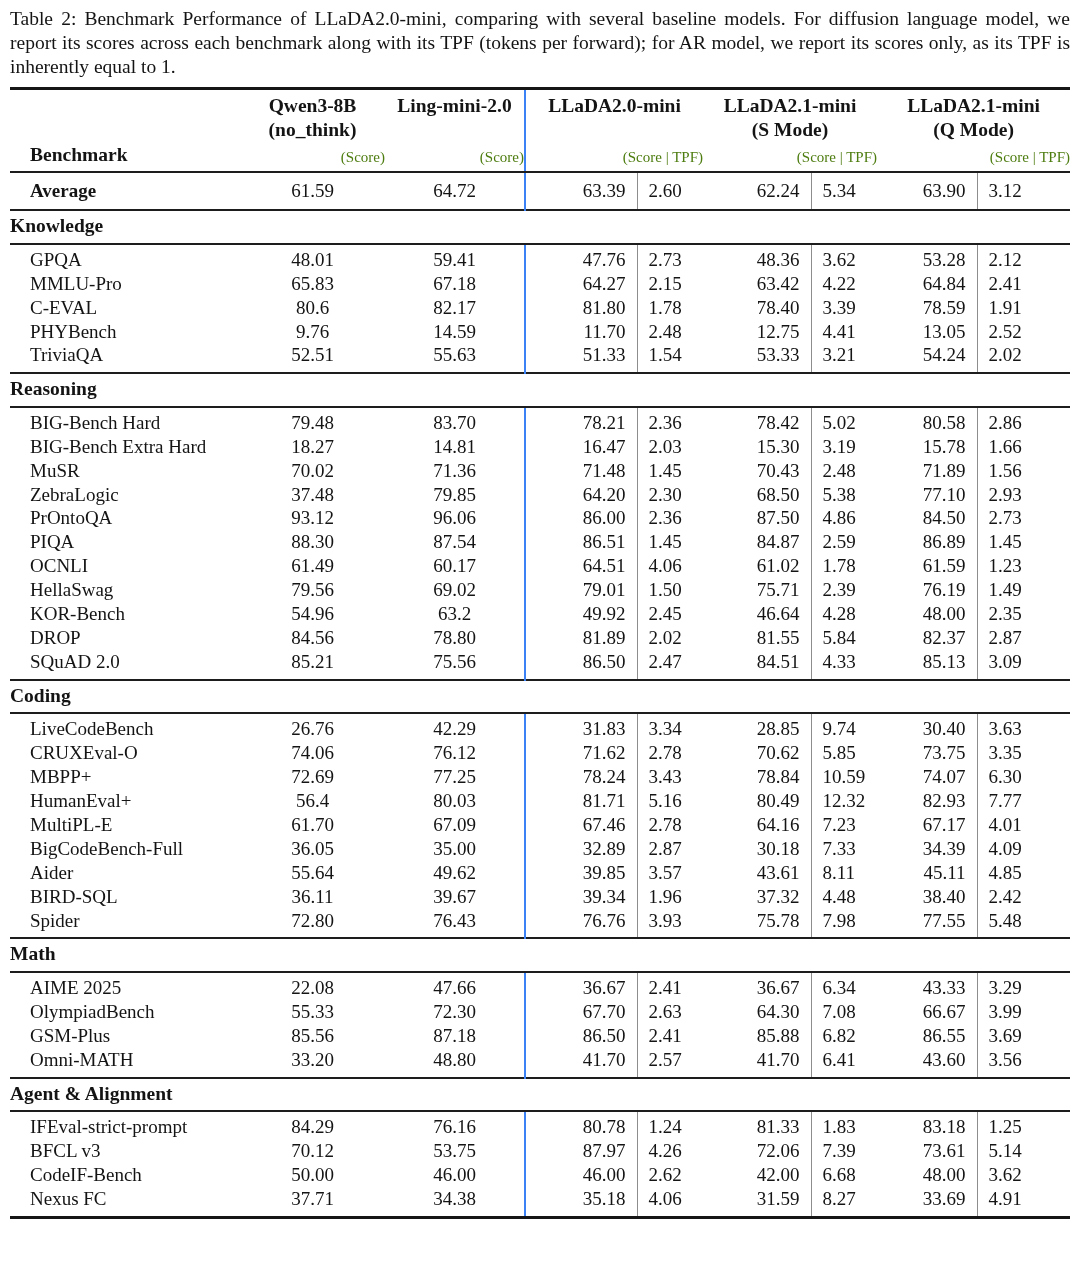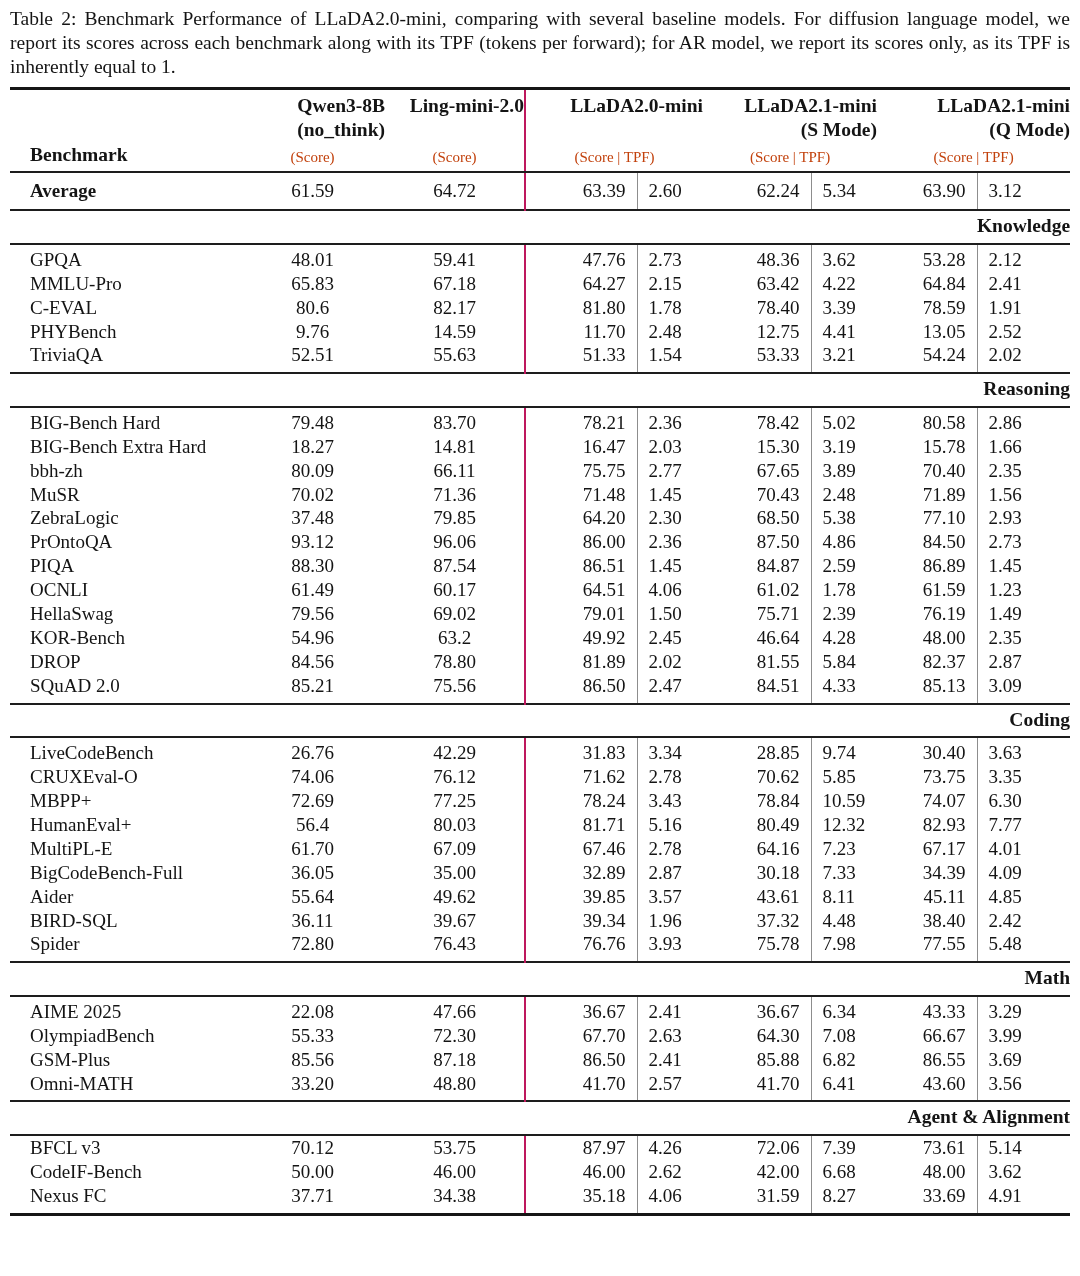--- a/index.html
+++ b/index.html
@@ -15,37 +15,37 @@
     text-align:justify;
   }
   table.bench {
     border-collapse:collapse; table-layout:fixed;
     width:1060px; margin:0 10px;
     border-top:3px solid #161616;
     border-bottom:3.5px solid #161616;
   }
   thead th { border-bottom:2px solid #1d1d1d; padding:0; vertical-align:top; font-weight:normal; }
   .th-stack { display:flex; flex-direction:column; justify-content:space-between; height:72px; padding:4px 0 5px; }
-  .model-name { font-weight:bold; font-size:19.5px; line-height:23.5px; white-space:pre-line; text-align:right; }
-  .sub { font-size:15px; line-height:18px; text-align:center; color:#c2410c; }
+  .model-name { font-weight:bold; font-size:19.5px; line-height:23.5px; white-space:pre-line; text-align:center; }
+  .sub { font-size:15px; line-height:18px; text-align:right; color:#4d7c0f; }
   .bench-label { font-weight:bold; font-size:19.5px; text-align:left; padding-left:20px; line-height:22px; }
-  .sep-black { border-right:2px solid #be185d; }
+  .sep-black { border-right:2px solid #3b82f6; }
   .sep-gray  { border-right:1px solid #8d8d8d; }
   td { padding:0; font-size:19px; line-height:23.9px; }
   td.c-bench { text-align:left; padding-left:20px; }
   td.c-num   { text-align:center; }
   td.c-score { text-align:right; padding-right:11px; }
   td.c-tpf   { text-align:left;  padding-left:11px; }
   tr.average-row td { padding-top:6px; padding-bottom:6px; }
   tr.average-row td.c-bench { font-weight:bold; }
   tr.first-in-sec td { padding-top:3px; }
   tr.last-in-sec td { padding-bottom:5px; }
   td.band {
     border-top:2px solid #1d1d1d; border-bottom:2px solid #1d1d1d;
-    text-align:right; font-weight:bold; font-size:19.5px;
+    text-align:left; font-weight:bold; font-size:19.5px;
     padding:5px 0 6px 0; line-height:20.5px;
   }
 </style>
 </head>
 <body>
 
 <div>
   <p class="caption">Table 2: Benchmark Performance of LLaDA2.0-mini, comparing with several baseline models. For diffusion language model, we report its scores across each benchmark along with its TPF (tokens per forward); for AR model, we report its scores only, as its TPF is inherently equal to 1.</p>
 
   <table class="bench">
@@ -192,31 +192,20 @@
           <td class="c-num">18.27</td>
           <td class="c-num sep-black">14.81</td>
           <td class="c-num c-score sep-gray">16.47</td>
           <td class="c-num c-tpf">2.03</td>
           <td class="c-num c-score sep-gray">15.30</td>
           <td class="c-num c-tpf">3.19</td>
           <td class="c-num c-score sep-gray">15.78</td>
           <td class="c-num c-tpf">1.66</td>
         </tr>
         <tr>
-          <td class="c-bench">bbh-zh</td>
-          <td class="c-num">80.09</td>
-          <td class="c-num sep-black">66.11</td>
-          <td class="c-num c-score sep-gray">75.75</td>
-          <td class="c-num c-tpf">2.77</td>
-          <td class="c-num c-score sep-gray">67.65</td>
-          <td class="c-num c-tpf">3.89</td>
-          <td class="c-num c-score sep-gray">70.40</td>
-          <td class="c-num c-tpf">2.35</td>
-        </tr>
-        <tr>
           <td class="c-bench">MuSR</td>
           <td class="c-num">70.02</td>
           <td class="c-num sep-black">71.36</td>
           <td class="c-num c-score sep-gray">71.48</td>
           <td class="c-num c-tpf">1.45</td>
           <td class="c-num c-score sep-gray">70.43</td>
           <td class="c-num c-tpf">2.48</td>
           <td class="c-num c-score sep-gray">71.89</td>
           <td class="c-num c-tpf">1.56</td>
         </tr>
@@ -453,20 +442,31 @@
           <td class="c-num c-score sep-gray">41.70</td>
           <td class="c-num c-tpf">2.57</td>
           <td class="c-num c-score sep-gray">41.70</td>
           <td class="c-num c-tpf">6.41</td>
           <td class="c-num c-score sep-gray">43.60</td>
           <td class="c-num c-tpf">3.56</td>
         </tr>
         <tr>
           <td colspan="9" class="band">Agent &amp; Alignment</td>
         </tr>
+        <tr class="first-in-sec">
+          <td class="c-bench">IFEval-strict-prompt</td>
+          <td class="c-num">84.29</td>
+          <td class="c-num sep-black">76.16</td>
+          <td class="c-num c-score sep-gray">80.78</td>
+          <td class="c-num c-tpf">1.24</td>
+          <td class="c-num c-score sep-gray">81.33</td>
+          <td class="c-num c-tpf">1.83</td>
+          <td class="c-num c-score sep-gray">83.18</td>
+          <td class="c-num c-tpf">1.25</td>
+        </tr>
         <tr>
           <td class="c-bench">BFCL v3</td>
           <td class="c-num">70.12</td>
           <td class="c-num sep-black">53.75</td>
           <td class="c-num c-score sep-gray">87.97</td>
           <td class="c-num c-tpf">4.26</td>
           <td class="c-num c-score sep-gray">72.06</td>
           <td class="c-num c-tpf">7.39</td>
           <td class="c-num c-score sep-gray">73.61</td>
           <td class="c-num c-tpf">5.14</td>

